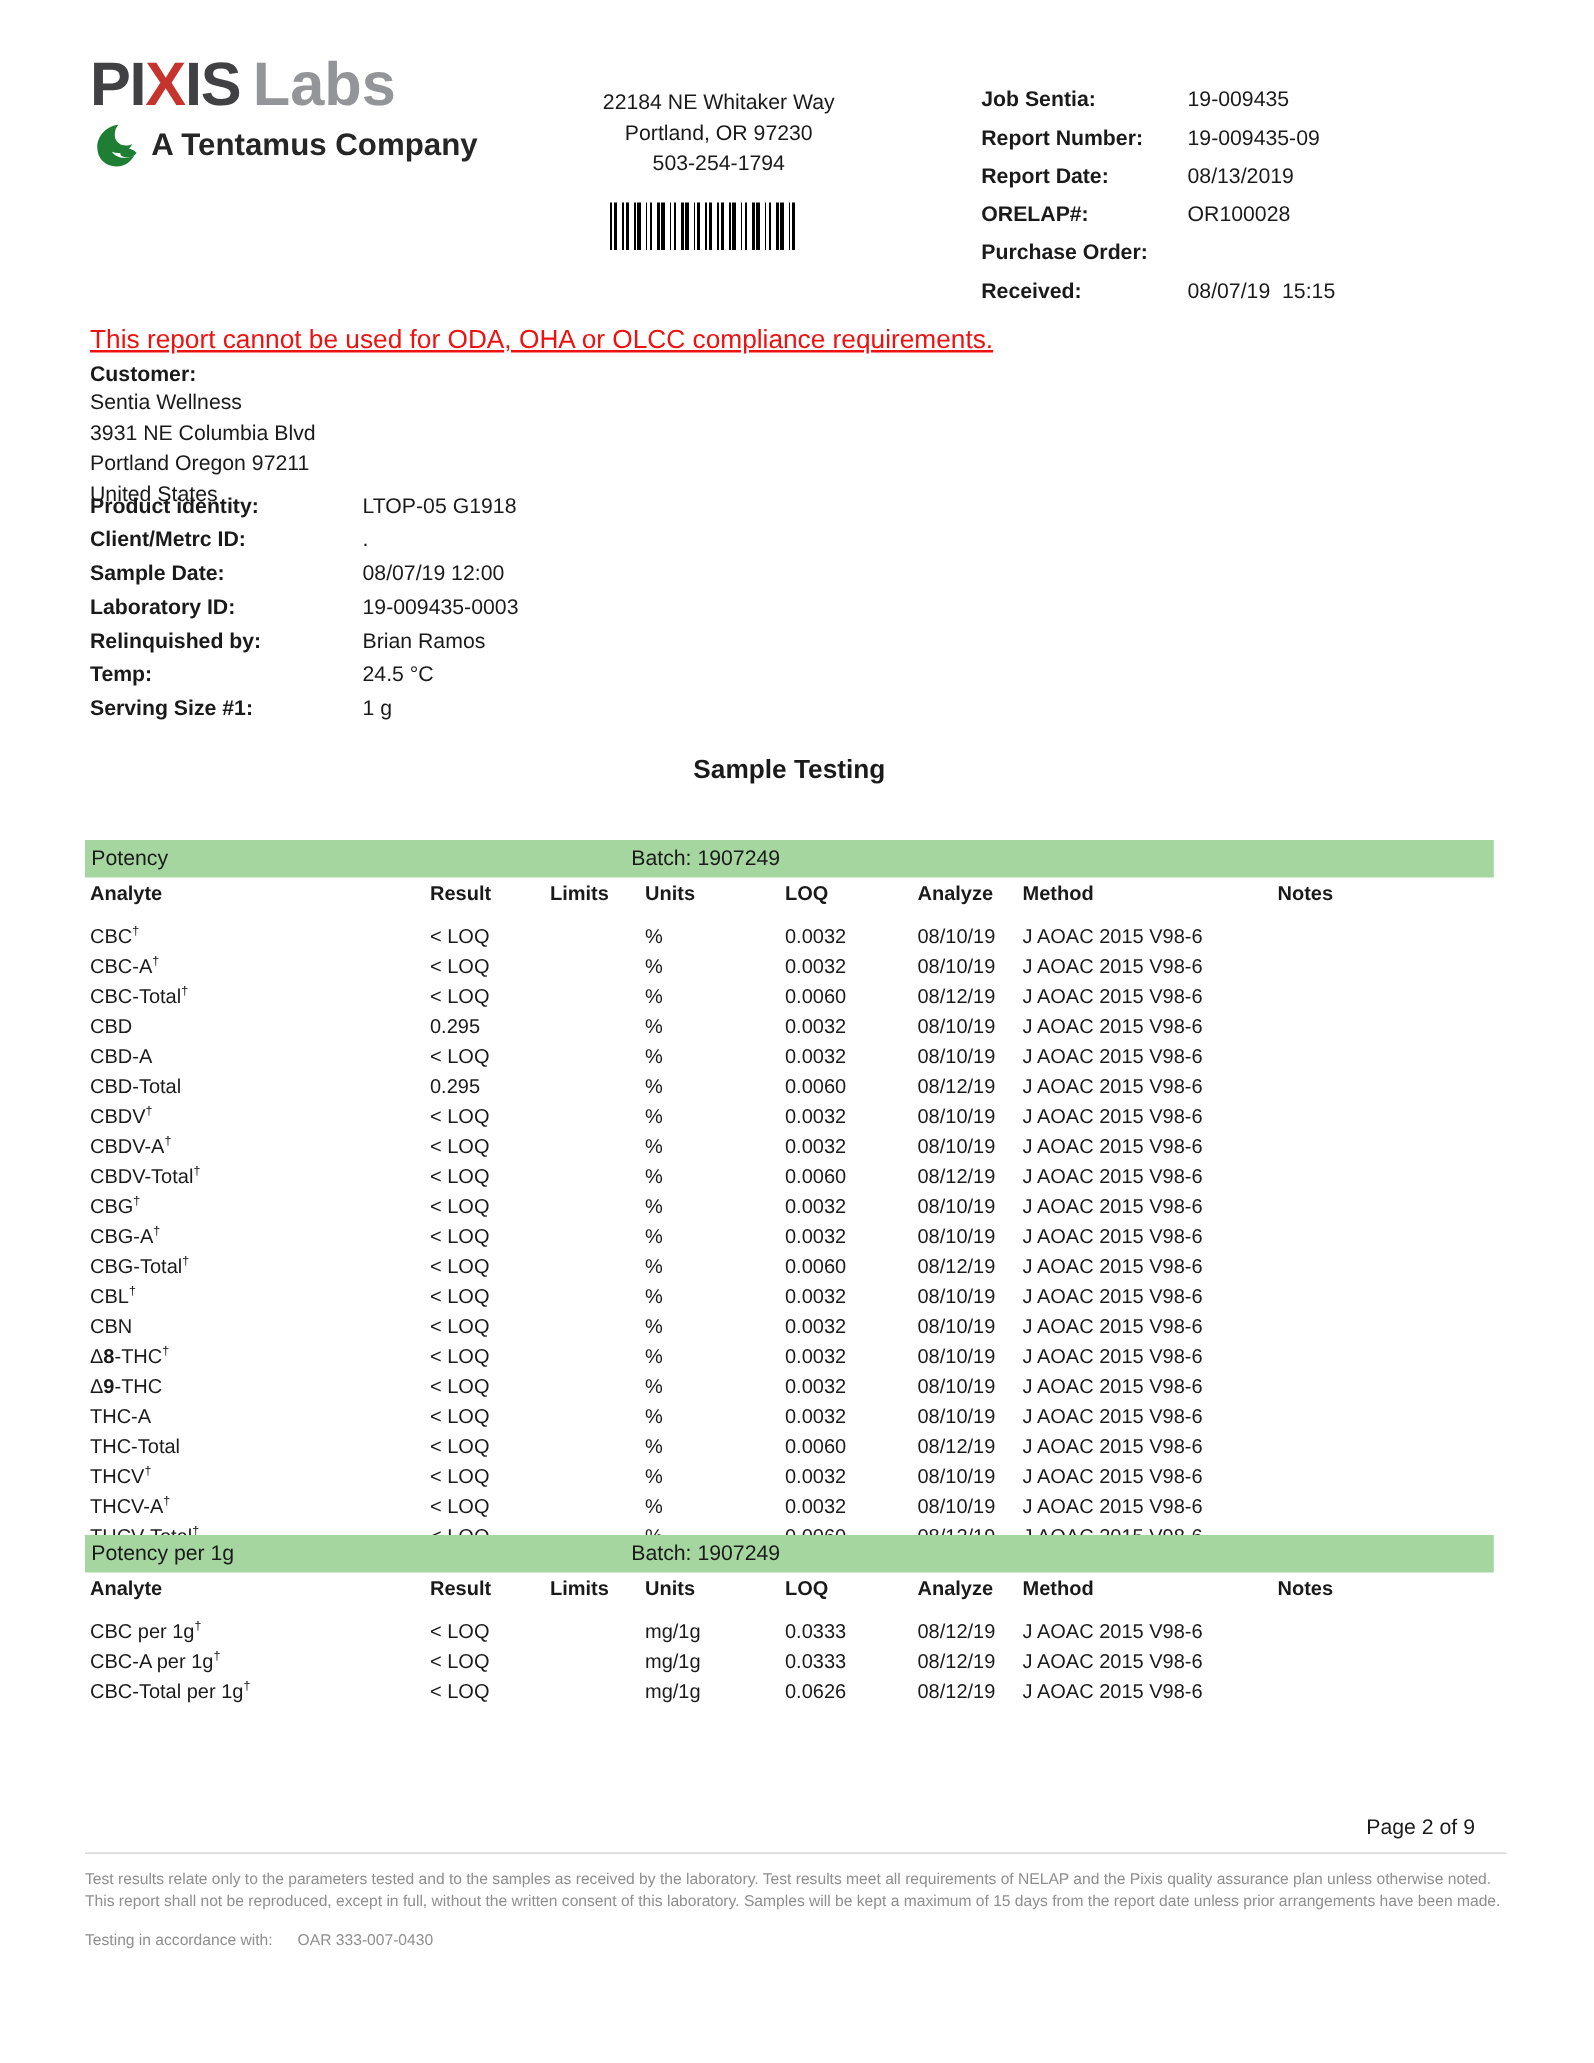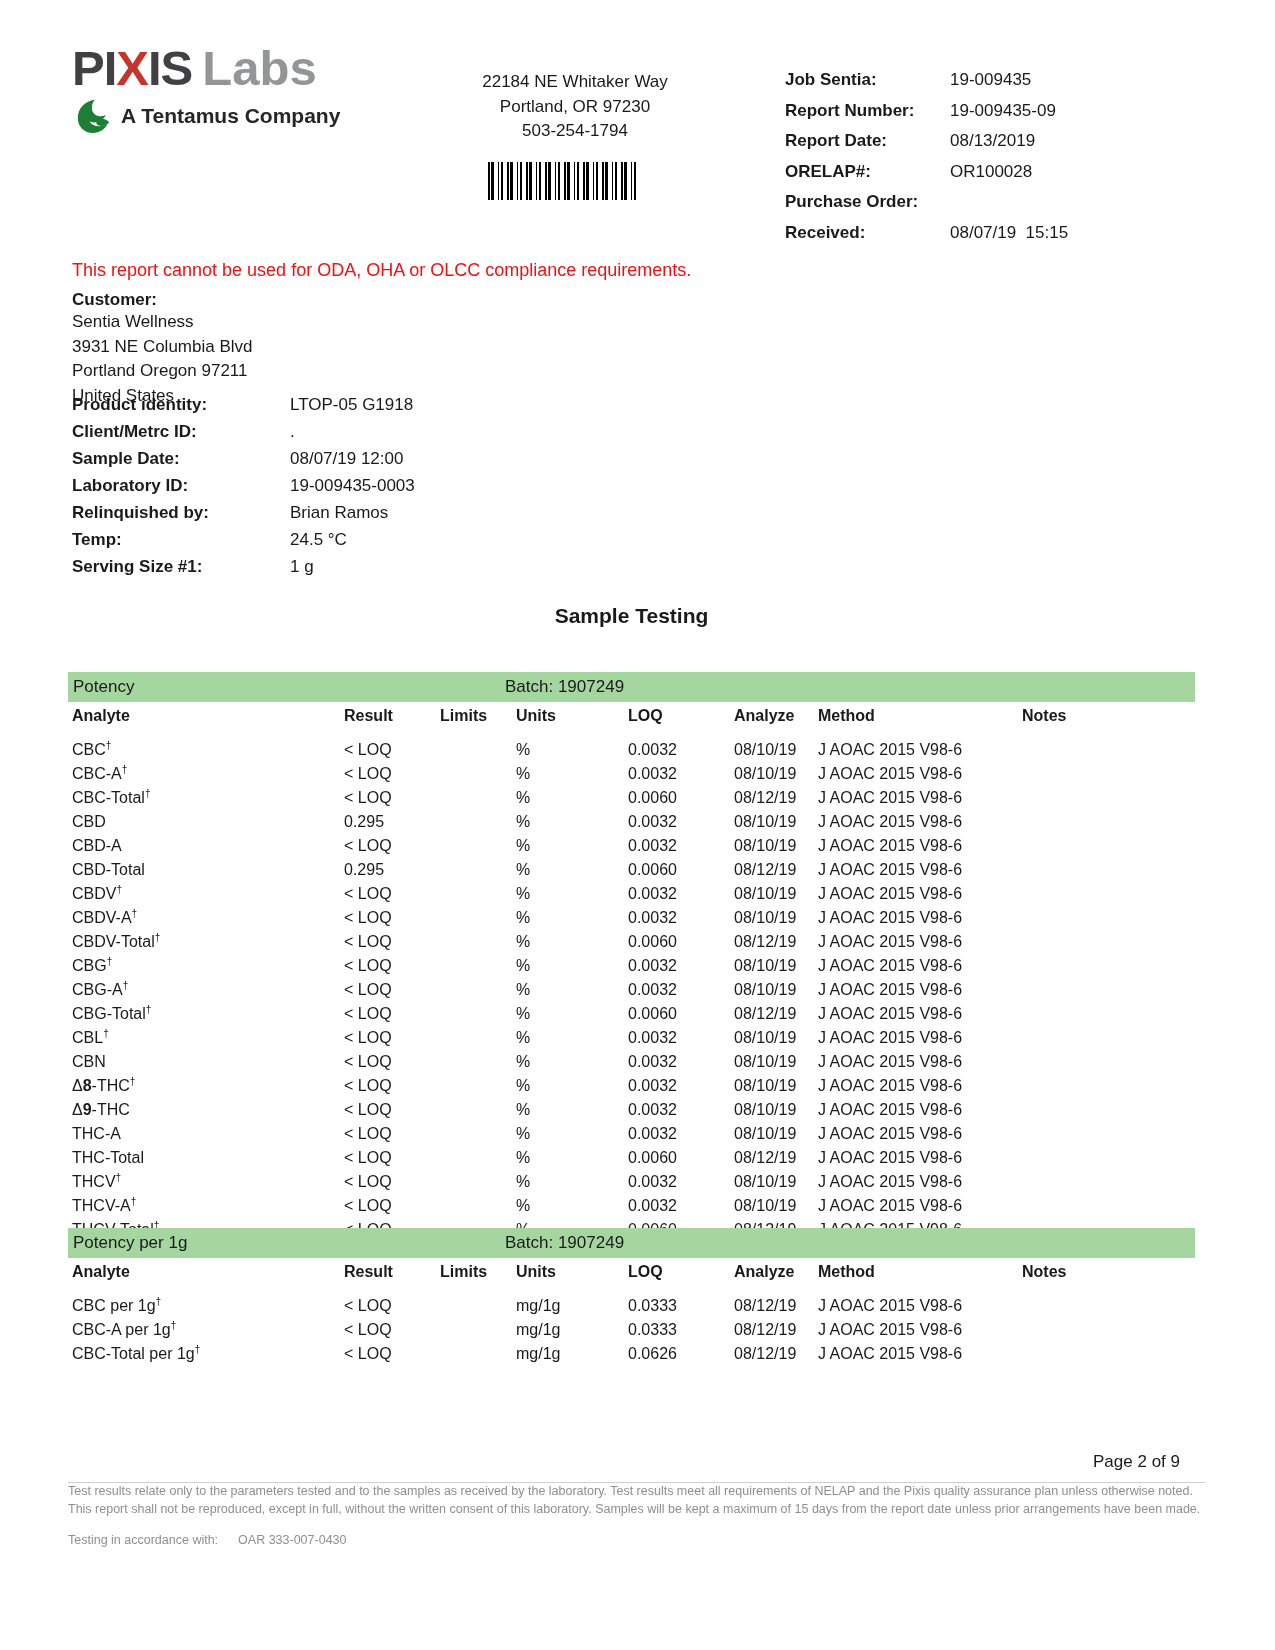--- a/index.html
+++ b/index.html
@@ -6,34 +6,34 @@
   body{font-family:"Liberation Sans",sans-serif;color:#1a1a1a;}
   .page{position:relative;width:1275px;height:1650px;background:#fff;overflow:hidden;}
 
   
   .logo{position:absolute;left:72px;top:44px;}
   .logo-text{font-size:49px;font-weight:800;letter-spacing:-1px;line-height:1;}
   .logo-text .lp{color:var(--logo-dark);}
   .logo-text .lx{color:var(--logo-red);}
   .logo-text .labs{color:var(--logo-gray);font-weight:700;margin-left:10px;letter-spacing:0;}
   .logo-tagline{display:flex;align-items:center;gap:9px;margin-top:5px;margin-left:4px;}
-  .logo-tagline .tg{font-size:21px;font-weight:700;color:#262626;}
+  .logo-tagline .tg{font-size:25px;font-weight:700;color:#262626;}
   .leaf{width:36px;height:36px;flex:0 0 auto;}
 
   .lab-address{position:absolute;left:430px;top:70px;width:290px;text-align:center;font-size:17px;line-height:24.5px;}
 
   .barcode{position:absolute;left:488px;top:162px;width:152px;height:38px;
     background:repeating-linear-gradient(90deg,#000 0 2px,#fff 2px 3px,#000 3px 6px,#fff 6px 10px,#000 10px 11px,#fff 11px 13px,#000 13px 15px,#fff 15px 19px);}
 
   .report-meta{position:absolute;left:785px;top:70px;width:430px;}
   .meta-row{display:flex;height:30.5px;font-size:17px;align-items:flex-start;}
   .meta-label{width:165px;font-weight:700;flex:0 0 auto;}
   .meta-value{white-space:pre;}
 
-  .compliance-warning{position:absolute;left:72px;top:260px;font-size:18px;color:var(--warning-red);}
+  .compliance-warning{position:absolute;left:72px;top:260px;font-size:21px;color:var(--warning-red);text-decoration:underline;}
 
   .customer-block{position:absolute;left:72px;top:290px;display:flex;font-size:17px;flex-direction:column;}
   .block-label{width:218px;font-weight:700;flex:0 0 auto;}
   .customer-address div{line-height:24.5px;}
 
   .sample-info{position:absolute;left:72px;top:395px;font-size:17px;}
   .info-row{display:flex;height:27px;}
   .info-label{width:218px;font-weight:700;flex:0 0 auto;}
   .info-value{white-space:pre;}
 
@@ -48,21 +48,21 @@
   .banner .t-batch{position:absolute;left:437px;}
   .thead,.trow{display:grid;grid-template-columns:272px 96px 76px 112px 106px 84px 204px 173px;padding-left:4px;}
   .thead{margin-top:5px;height:20px;font-weight:700;font-size:16px;}
   .tbody{margin-top:11px;}
   .trow{height:24px;line-height:24px;font-size:16px;}
   .trow sup{font-size:10px;line-height:0;}
 
   
   .page-number{position:absolute;top:1452px;left:68px;width:1112px;text-align:right;font-size:17px;}
   .footer-note{position:absolute;left:68px;top:1482px;width:1137px;border-top:1px solid #cfcfcf;
-    padding-top:0;font-size:12.5px;line-height:17.5px;color:var(--footer-gray);}
+    padding-top:12px;font-size:12.5px;line-height:17.5px;color:var(--footer-gray);}
   .accordance{margin-top:14px;display:flex;gap:20px;}
 </style>
 </head>
 <body>
 
 <div class="page">
 
   <div class="logo">
     <div class="logo-text">
       <span class="lp">PI</span><span class="lx">X</span><span class="lp">IS</span><span class="labs">Labs</span>

